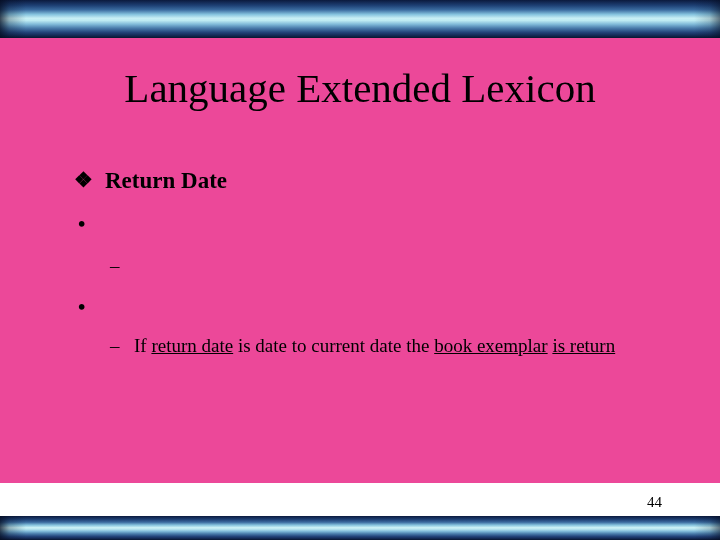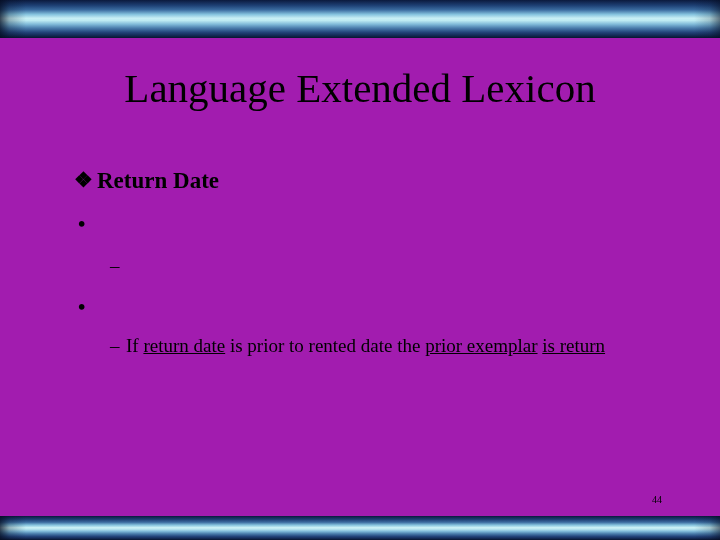--- a/index.html
+++ b/index.html
@@ -10,22 +10,22 @@
   body {
     width: 720px;
     height: 540px;
     overflow: hidden;
     font-family: "Liberation Serif", "DejaVu Serif", serif;
   }
 
   .slide {
     position: relative;
     width: 720px;
-    height: 540px;
-    background: #a21caf;
+    height: 483px;
+    background: #ec4899;
     box-sizing: border-box;
   }
 
   
   .band {
     position: absolute;
     left: 0;
     width: 720px;
     overflow: hidden;
   }
@@ -104,20 +104,21 @@
     align-items: flex-start;
     color: #000000;
   }
 
   .marker {
     flex: 0 0 auto;
     text-align: left;
   }
   .btext {
     flex: 1 1 auto;
+    margin-left: 8px;
   }
 
   
   .lvl1 {
     padding-left: 74px;
     font-size: 23px;
     font-weight: bold;
     line-height: 1.16;
     margin-bottom: 6px;
   }
@@ -147,21 +148,21 @@
   .gap-b { height: 13px; }
   .gap-c { height: 9px; }
 
   u.ul { text-decoration: underline; text-underline-offset: 1px; }
 
   
   .page-num {
     position: absolute;
     right: 58px;
     top: 494px;
-    font-size: 10px;
+    font-size: 15px;
     color: #000000;
     text-align: center;
   }
 </style>
 </head>
 <body>
 
 <div class="slide">
 
   <div class="band band-top">
@@ -194,21 +195,21 @@
     <div class="gap-b"></div>
 
     <div class="bullet-row lvl2">
       <span class="marker">•</span>
     </div>
 
     <div class="gap-c"></div>
 
     <div class="bullet-row lvl3">
       <span class="marker">–</span>
-      <span class="btext"><span>If </span><u class="ul">return date</u><span> is prior to rented date the </span><u class="ul">prior exemplar</u> <u class="ul">is return</u></span>
+      <span class="btext"><span>If </span><u class="ul">return date</u><span> is date to current date the </span><u class="ul">book exemplar</u> <u class="ul">is return</u></span>
     </div>
 
   </div>
 
   <div class="page-num">44</div>
 
   <div class="band band-bottom">
     <div class="band-inner"></div>
     <div class="band-edge left"></div>
     <div class="band-edge right"></div>

